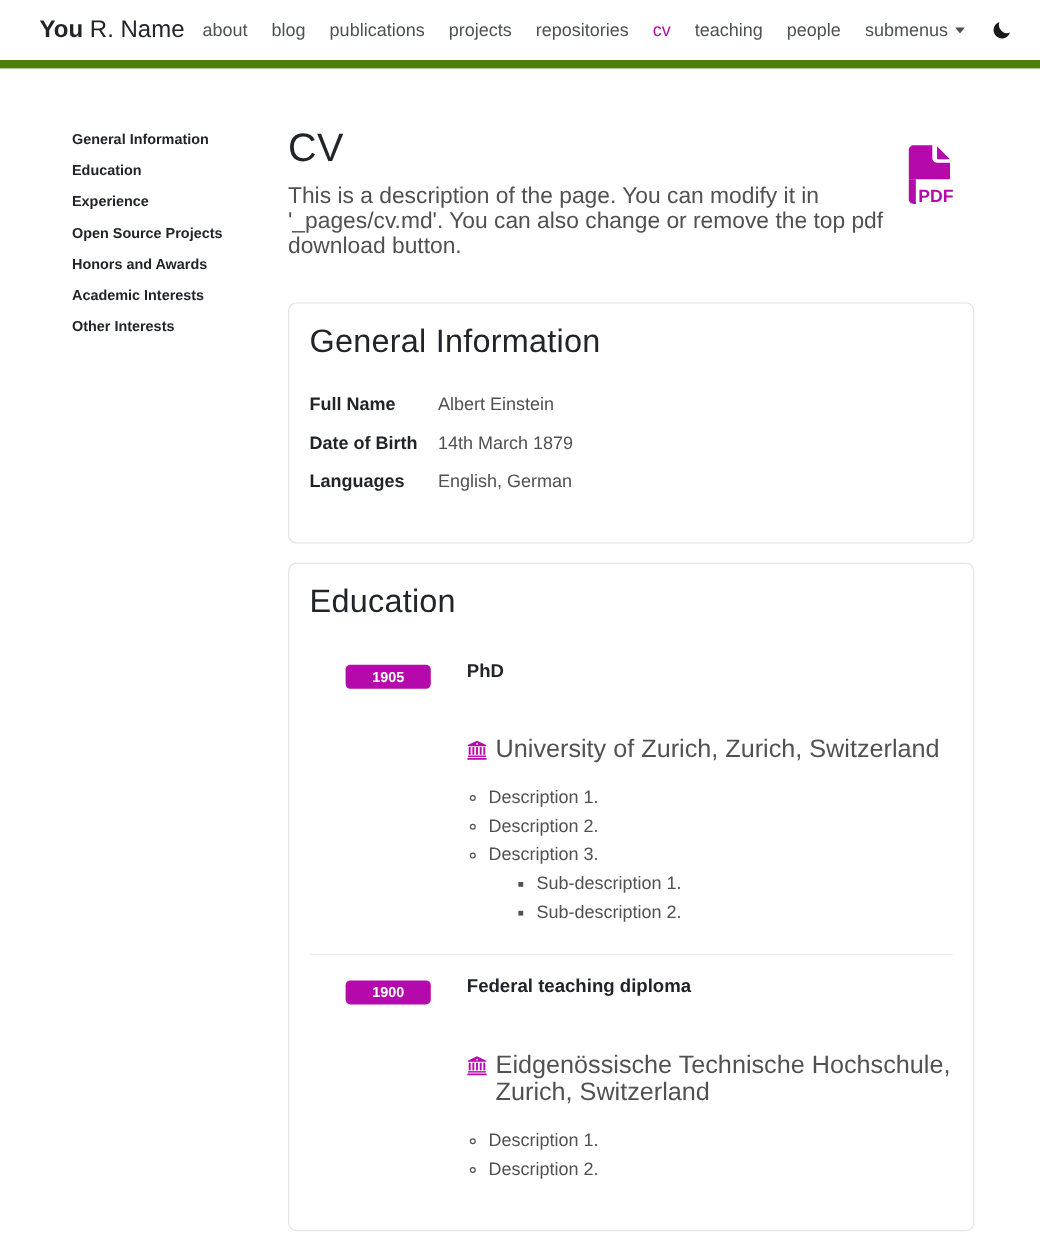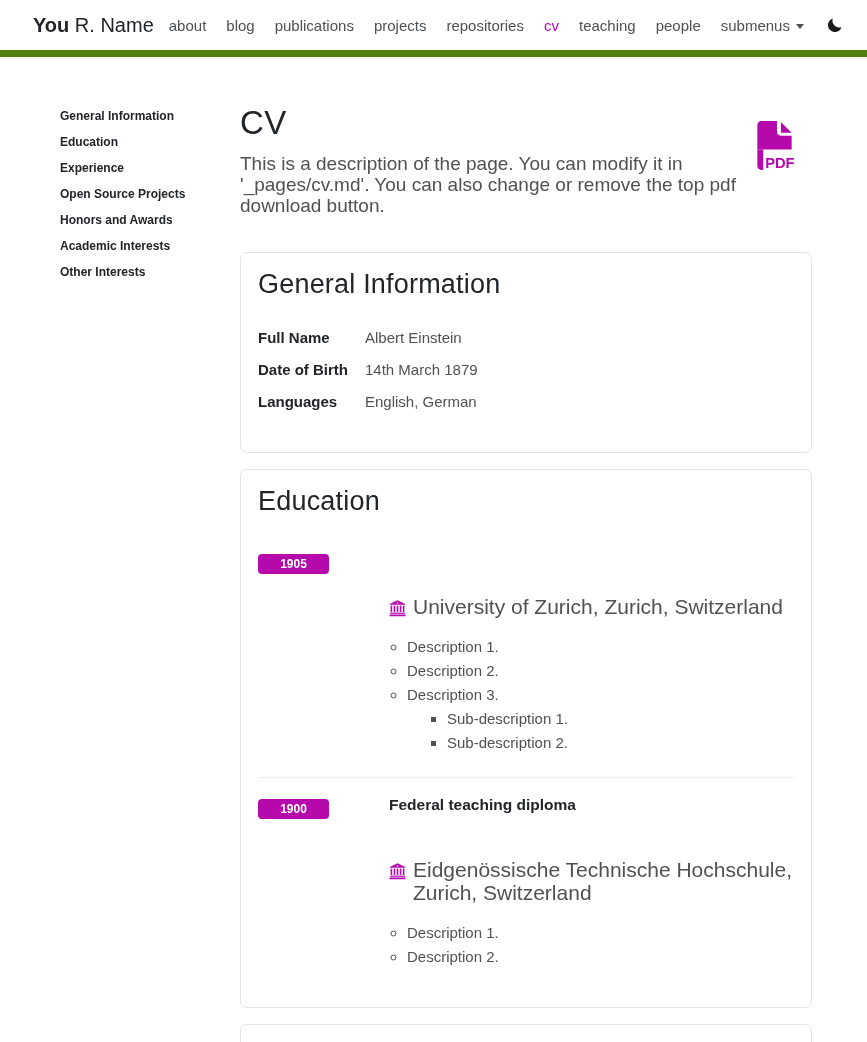--- a/index.html
+++ b/index.html
@@ -46,21 +46,21 @@
     padding:16px 17px 20px; margin-bottom:16px; background:#fff;
   }
   .card-title { font-size:27px; font-weight:400; margin:0 0 22px; letter-spacing:.2px; }
   
   .info-row { display:flex; padding:6px 0; font-size:15px; line-height:20px; }
   .info-label { width:107px; flex:none; font-weight:700; color:var(--text); }
   .info-value { color:var(--muted); }
   .info-table { padding-bottom:14px; }
   
   .entry { display:flex; padding:12px 0 10px; }
-  .entry-left { width:131px; flex:none; display:flex; justify-content:flex-start; align-items:flex-start; }
+  .entry-left { width:131px; flex:none; display:flex; justify-content:center; align-items:flex-start; }
   .badge {
     background:var(--accent); color:#fff; font-size:12px; font-weight:700;
     line-height:12px; padding:4px 10px; min-width:71px; text-align:center;
     border-radius:4px; margin-top:3px; display:inline-block;
   }
   .entry-body { flex:1; min-width:0; }
   .entry-title { font-size:15.5px; font-weight:700; margin:0 0 10px; line-height:18px; }
   .institution { display:flex; gap:7px; font-size:21px; line-height:23px; color:var(--muted);margin-top:44px; }
   .institution .uni-ic { flex:none; width:17px; height:17px; margin-top:3px; }
   .institution svg { width:17px; height:17px; fill:var(--accent); }
@@ -136,20 +136,21 @@
   </section>
 
   <section class="card">
     <h2 class="card-title">Education</h2>
 
     <div class="entry">
       <div class="entry-left">
         <span class="badge">1905</span>
       </div>
       <div class="entry-body">
+        <h3 class="entry-title">PhD</h3>
         <div class="institution">
           <span class="uni-ic"><svg viewBox="0 0 512 512">
                 <path d="M256 8 L488 118 L488 144 L24 144 L24 118 Z"></path>
                 <circle cx="256" cy="90" r="22" fill="#fff"></circle>
                 <rect x="48" y="168" width="48" height="192"></rect>
                 <rect x="140" y="168" width="48" height="192"></rect>
                 <rect x="232" y="168" width="48" height="192"></rect>
                 <rect x="324" y="168" width="48" height="192"></rect>
                 <rect x="416" y="168" width="48" height="192"></rect>
                 <rect x="32" y="380" width="448" height="36"></rect>

